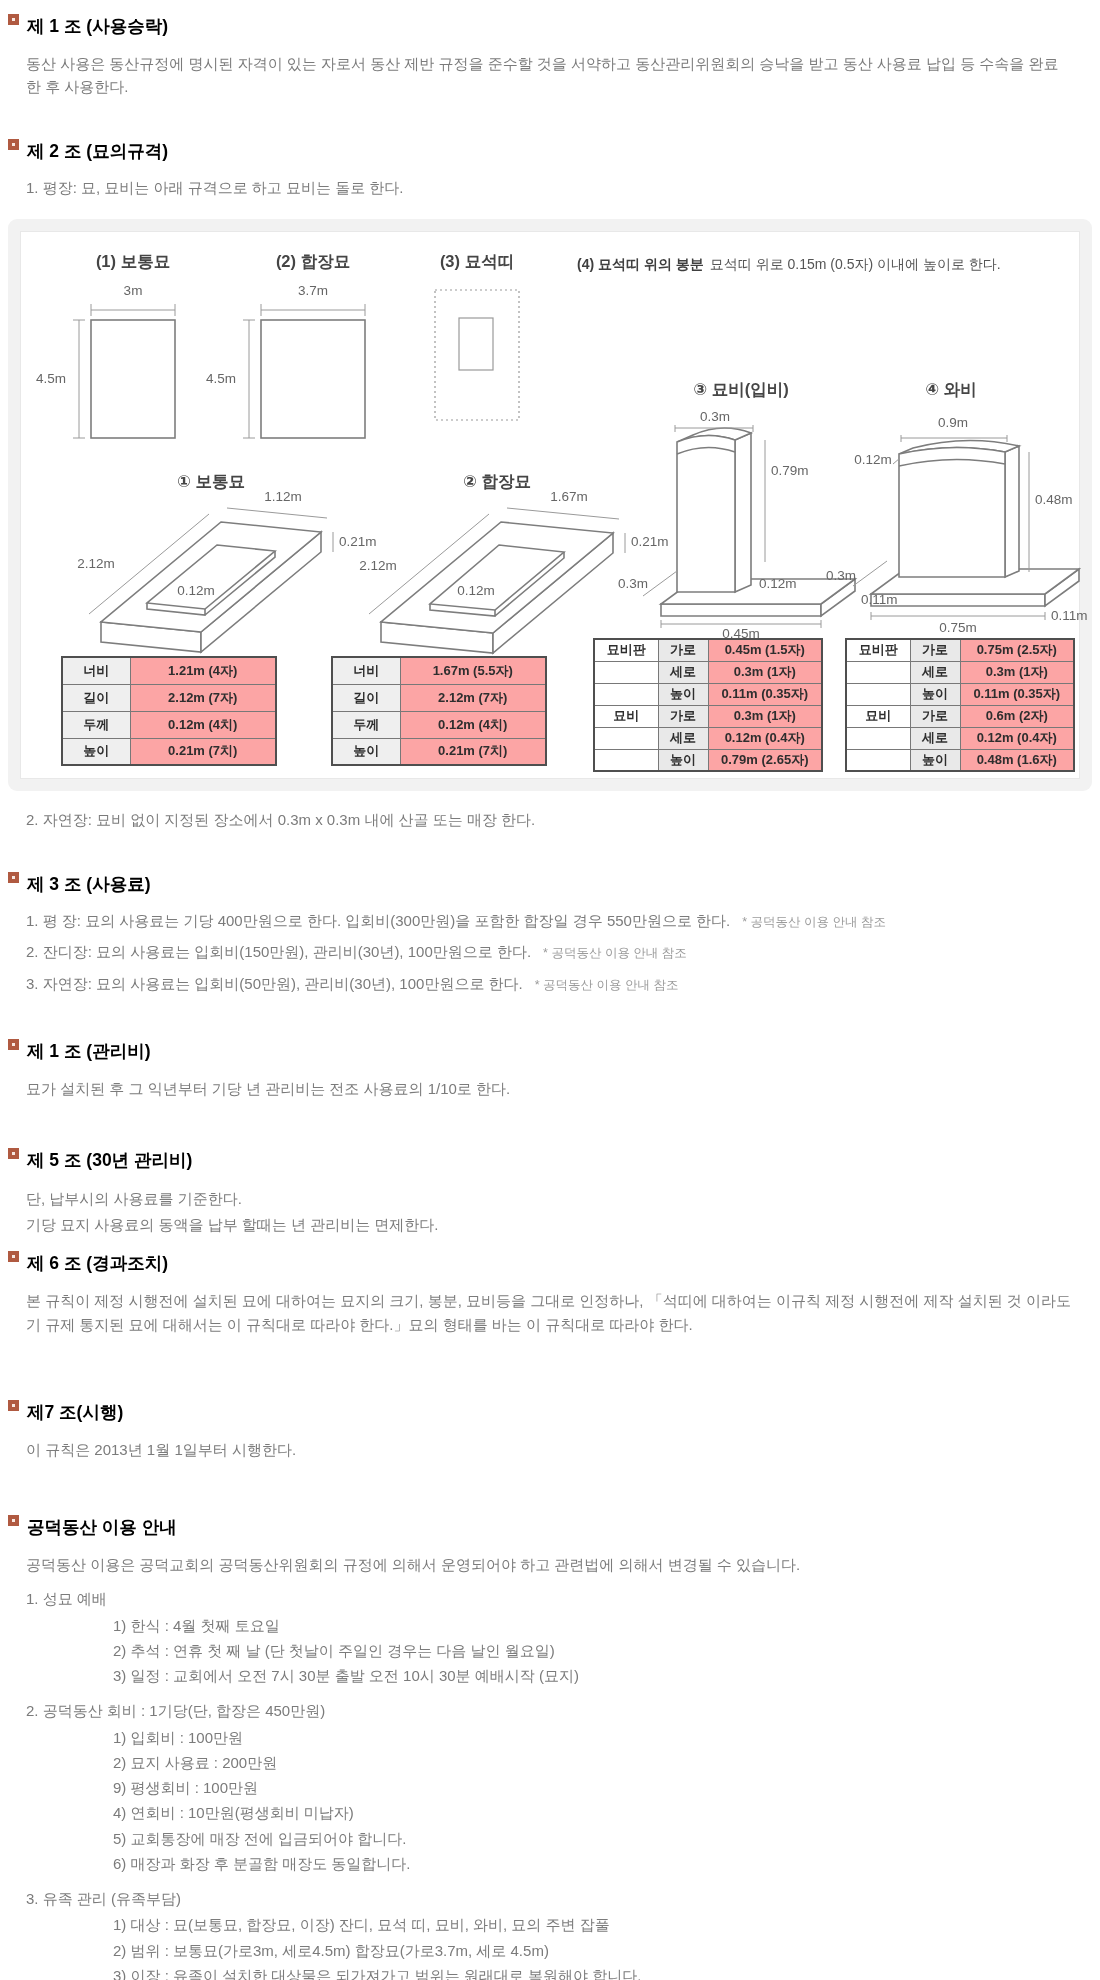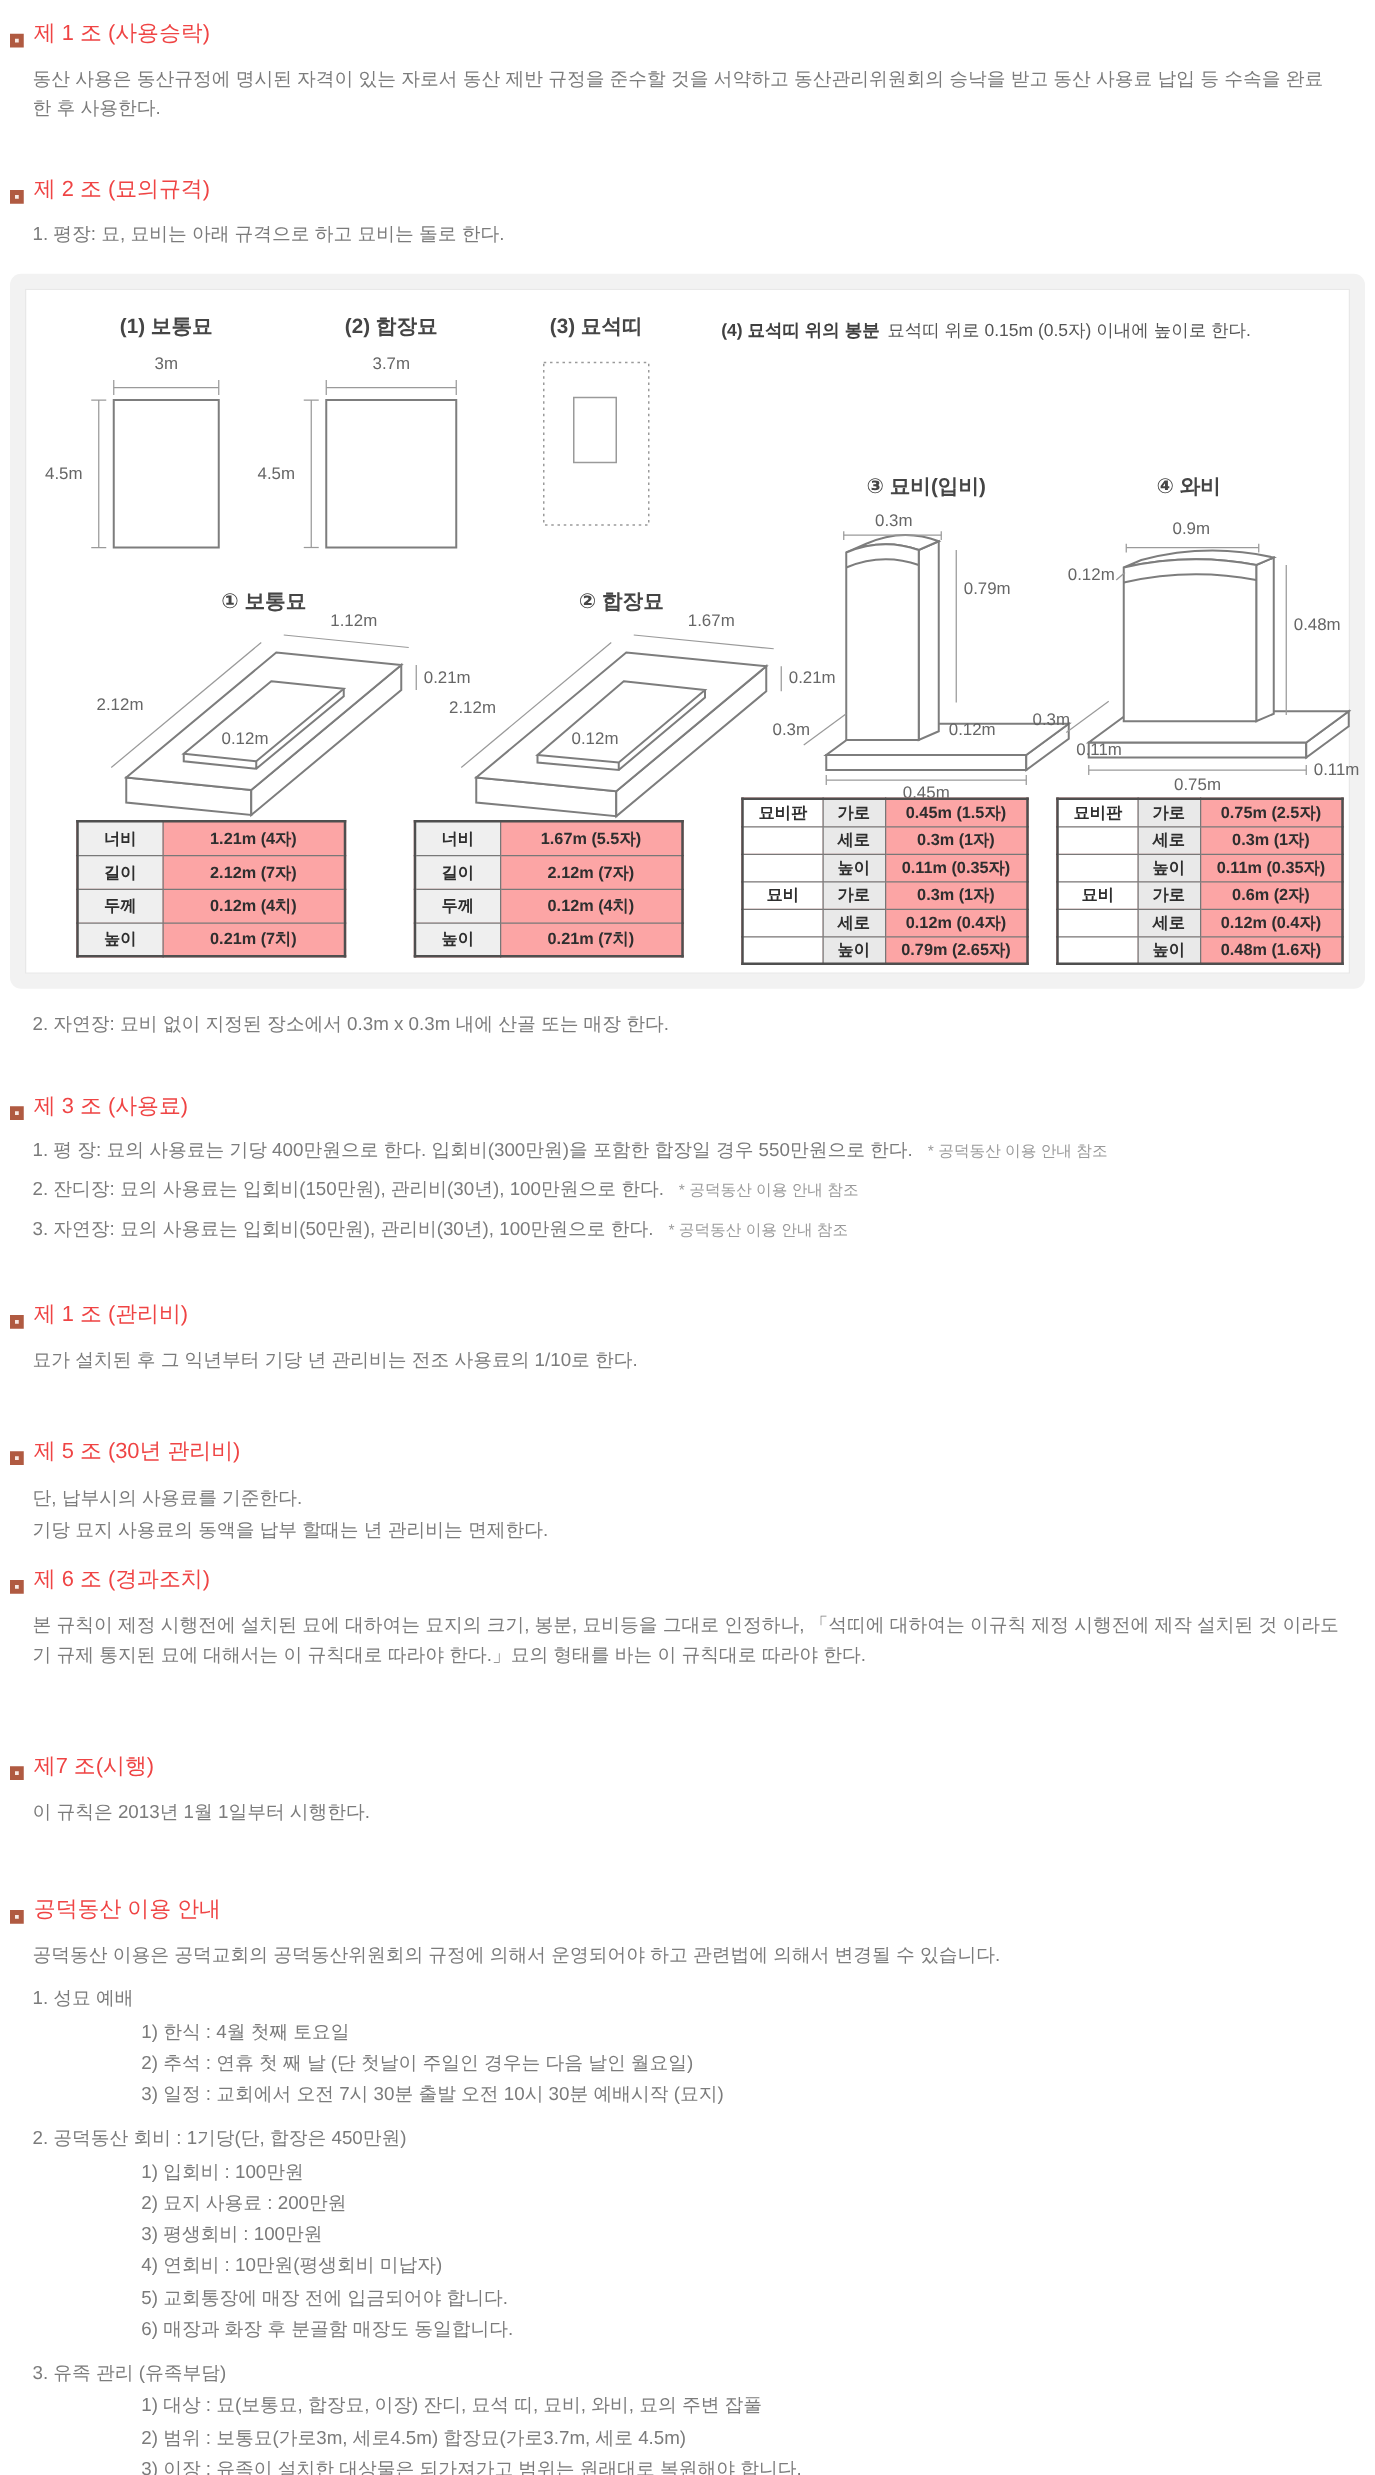--- a/index.html
+++ b/index.html
@@ -4,22 +4,22 @@
 <style>
   html,body{margin:0;padding:0;background:#ffffff;}
   body{
     width:1100px; box-sizing:border-box; padding:10px 8px 0 8px;
     font-family:"Liberation Sans","DejaVu Sans",sans-serif;
     color:#7b7b7b; font-size:15px;
   }
   .article{margin-top:40px;}
   .article:first-of-type{margin-top:4px;}
   .article-title{
-    display:flex; align-items:flex-end; gap:8px;
-    color:#ef4444; font-size:17.5px; font-weight:normal; margin:0 0 14px 0;
+    display:flex; align-items:flex-start; gap:8px;
+    color:#000000; font-size:17.5px; font-weight:bold; margin:0 0 14px 0;
   }
   .bullet{
     width:11px; height:11px; background:#b05a41; position:relative; flex:0 0 auto;
   }
   .bullet::before{
     content:""; position:absolute; left:4px; top:4px; width:3px; height:3px; background:#f7e8e2;
   }
   .body{margin:0 20px 0 18px; line-height:1.55;}
   .item-row{margin:9px 0 0 18px; line-height:1.5; white-space:nowrap;}
   .inote{font-size:12.5px; color:#9a9a9a; margin-left:12px;}
@@ -385,21 +385,21 @@
         <div>1) 한식 : 4월 첫째 토요일</div>
         <div>2) 추석 : 연휴 첫 째 날 (단 첫날이 주일인 경우는 다음 날인 월요일)</div>
         <div>3) 일정 : 교회에서 오전 7시 30분 출발 오전 10시 30분 예배시작 (묘지)</div>
       </div>
   </div>
   <div>
     <div class="g-head">2. 공덕동산 회비 : 1기당(단, 합장은 450만원)</div>
     <div class="g-items">
         <div>1) 입회비 : 100만원</div>
         <div>2) 묘지 사용료 : 200만원</div>
-        <div>3) 평생회비 : 100만원</div>
+        <div>9) 평생회비 : 100만원</div>
         <div>4) 연회비 : 10만원(평생회비 미납자)</div>
         <div>5) 교회통장에 매장 전에 입금되어야 합니다.</div>
         <div>6) 매장과 화장 후 분골함 매장도 동일합니다.</div>
       </div>
   </div>
   <div>
     <div class="g-head">3. 유족 관리 (유족부담)</div>
     <div class="g-items">
         <div>1) 대상 : 묘(보통묘, 합장묘, 이장) 잔디, 묘석 띠, 묘비, 와비, 묘의 주변 잡풀</div>
         <div>2) 범위 : 보통묘(가로3m, 세로4.5m) 합장묘(가로3.7m, 세로 4.5m)</div>

